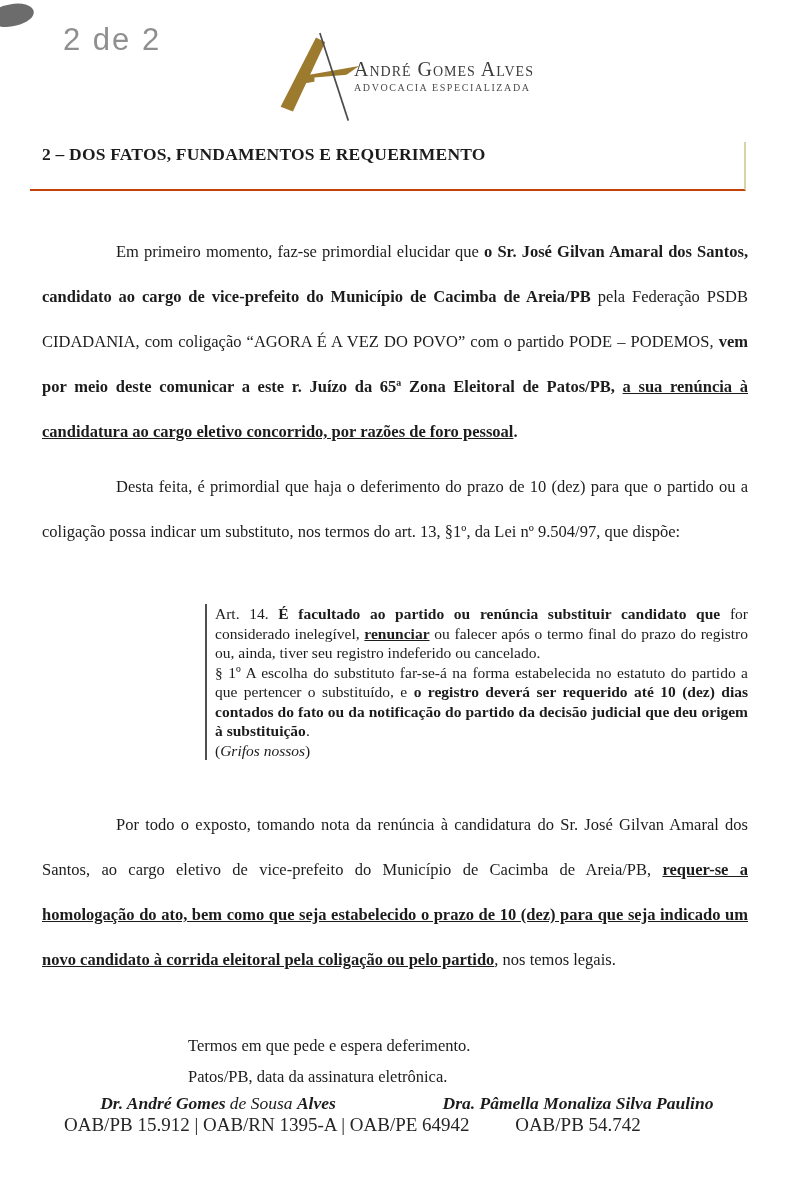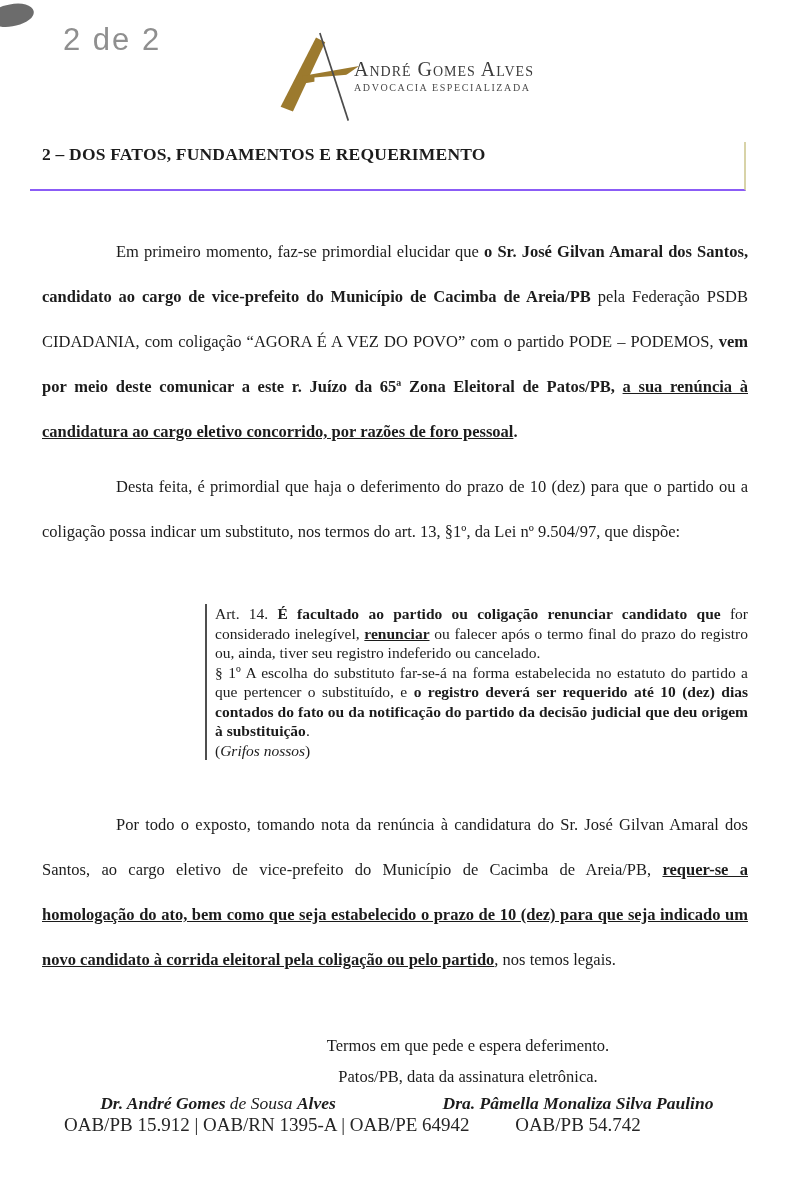--- a/index.html
+++ b/index.html
@@ -27,40 +27,40 @@
   .logo-name{
     font-variant:small-caps;font-size:20px;letter-spacing:1px;
     color:#3c3c3c;white-space:nowrap;
   }
   .logo-subtitle{
     font-size:10px;letter-spacing:1.6px;color:#4a4a4a;margin-top:1px;white-space:nowrap;
   }
   
   .heading-box{
     position:absolute;left:30px;top:142px;width:714px;height:47px;
-    border-right:2px solid #d8d3a8;border-bottom:2px solid #8b5cf6;
+    border-right:2px solid #d8d3a8;border-bottom:2px solid #c2410c;
   }
   .heading-text{
     font-weight:bold;font-size:17.5px;letter-spacing:.2px;
     padding:2px 0 0 12px;white-space:nowrap;
   }
   
   .content{position:absolute;left:42px;top:229px;width:706px;}
   p.doc{
     margin:0;font-size:16.5px;line-height:45px;
     text-align:justify;text-indent:74px;
   }
   #p2{margin-top:10px;}
   .quote{
     margin:50px 0 0 163px;width:533px;
     border-left:2px solid #4f4f4f;padding-left:8px;
     font-size:15.5px;line-height:19.5px;text-align:justify;
   }
   #p3{margin-top:42px;}
-  .closing{margin:48px 0 0 146px;font-size:16.5px;line-height:31px;text-align:center;}
+  .closing{margin:48px 0 0 146px;font-size:16.5px;line-height:31px;}
   .b{font-weight:bold;text-align:right;}
   .u{text-decoration:underline;}
   .i{font-style:italic;}
   
   .signatures{position:absolute;left:0;top:1093px;width:796px;height:70px;}
   .sig{position:absolute;text-align:center;}
   .sig-left{left:64px;width:308px;}
   .sig-right{left:420px;width:316px;}
   .sig-name{font-size:17.5px;font-style:italic;font-weight:bold;white-space:nowrap;}
   .sig-name .mid{font-weight:normal;}
@@ -92,21 +92,21 @@
   <div class="heading-text">2 – DOS FATOS, FUNDAMENTOS E REQUERIMENTO</div>
 </div>
 
 <div class="content">
 
   <p class="doc" id="p1"><span>Em primeiro momento, faz-se primordial elucidar que </span><span class="b">o Sr. José Gilvan Amaral dos Santos, candidato ao cargo de vice-prefeito do Município de Cacimba de Areia/PB</span><span> pela Federação PSDB CIDADANIA, com coligação “AGORA É A VEZ DO POVO” com o partido PODE – PODEMOS, </span><span class="b">vem por meio deste comunicar a este r. Juízo da 65ª Zona Eleitoral de Patos/PB, </span><span class="b u">a sua renúncia à candidatura ao cargo eletivo concorrido, por razões de foro pessoal</span><span class="b">.</span></p>
 
   <p class="doc" id="p2"><span>Desta feita, é primordial que haja o deferimento do prazo de 10 (dez) para que o partido ou a coligação possa indicar um substituto, nos termos do art. 13, §1º, da Lei nº 9.504/97, que dispõe:</span></p>
 
   <div class="quote">
-    <div><span>Art. 14. </span><span class="b">É facultado ao partido ou coligação renunciar candidato que</span><span> for considerado inelegível, </span><span class="b u">renunciar</span><span> ou falecer após o termo final do prazo do registro ou, ainda, tiver seu registro indeferido ou cancelado.</span></div>
+    <div><span>Art. 14. </span><span class="b">É facultado ao partido ou renúncia substituir candidato que</span><span> for considerado inelegível, </span><span class="b u">renunciar</span><span> ou falecer após o termo final do prazo do registro ou, ainda, tiver seu registro indeferido ou cancelado.</span></div>
     <div><span>§ 1º  A escolha do substituto far-se-á na forma estabelecida no estatuto do partido a que pertencer o substituído, e </span><span class="b">o registro deverá ser requerido até 10 (dez) dias contados do fato ou da notificação do partido da decisão judicial que deu origem à substituição</span><span>.</span></div>
     <div><span>(</span><span class="i">Grifos nossos</span><span>)</span></div>
   </div>
 
   <p class="doc" id="p3"><span>Por todo o exposto, tomando nota da renúncia à candidatura do Sr. José Gilvan Amaral dos Santos, ao cargo eletivo de vice-prefeito do Município de Cacimba de Areia/PB, </span><span class="b u">requer-se a homologação do ato, bem como que seja estabelecido o prazo de 10 (dez) para que seja indicado um novo candidato à corrida eleitoral pela coligação ou pelo partido</span><span>, nos temos legais.</span></p>
 
   <div class="closing">
     <div>Termos em que pede e espera deferimento.</div>
     <div>Patos/PB, data da assinatura eletrônica.</div>
   </div>

